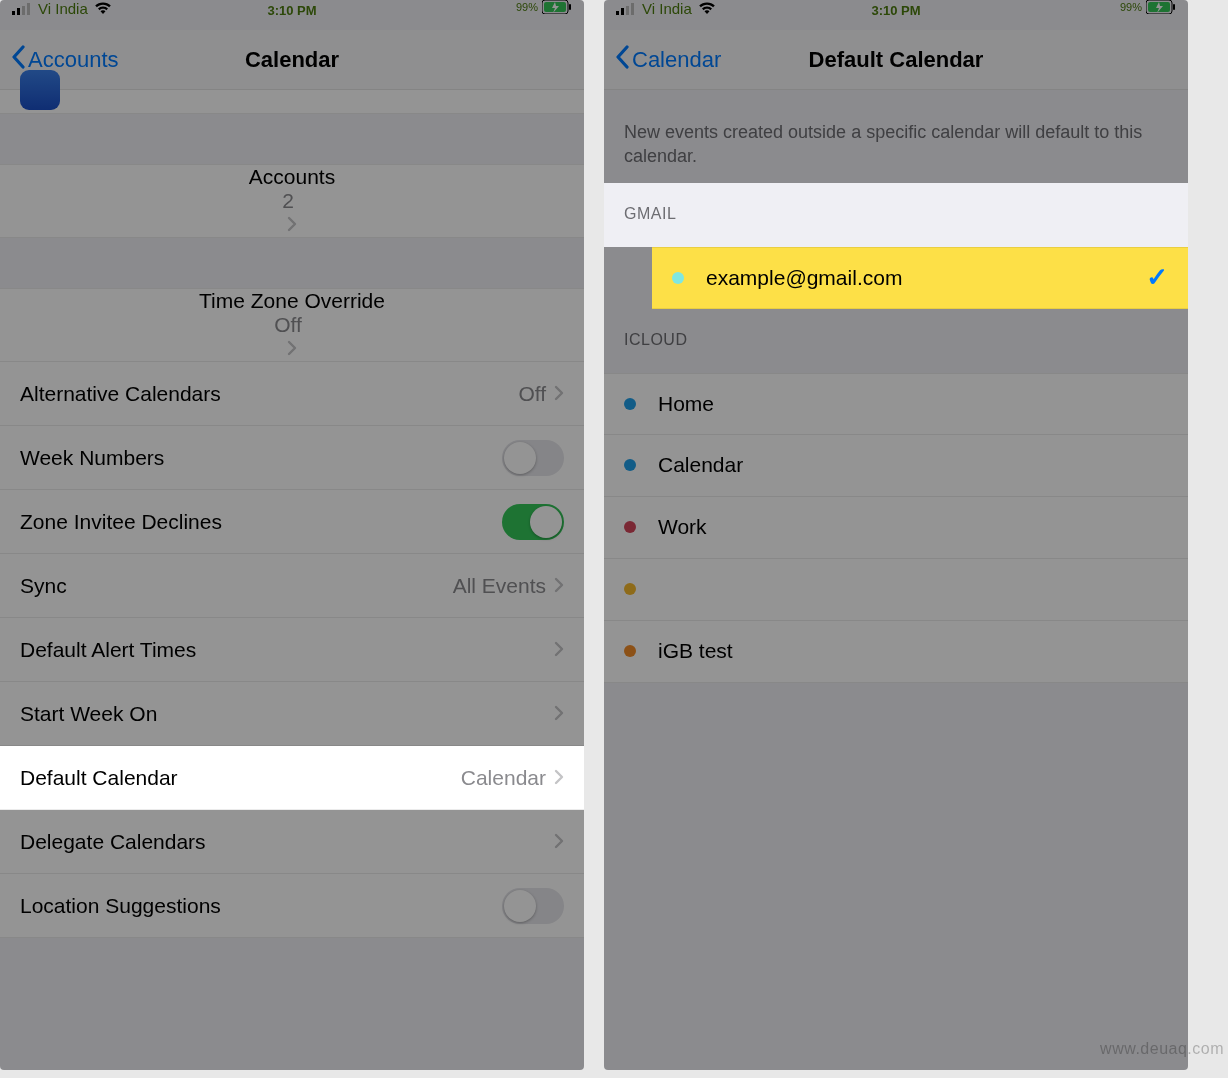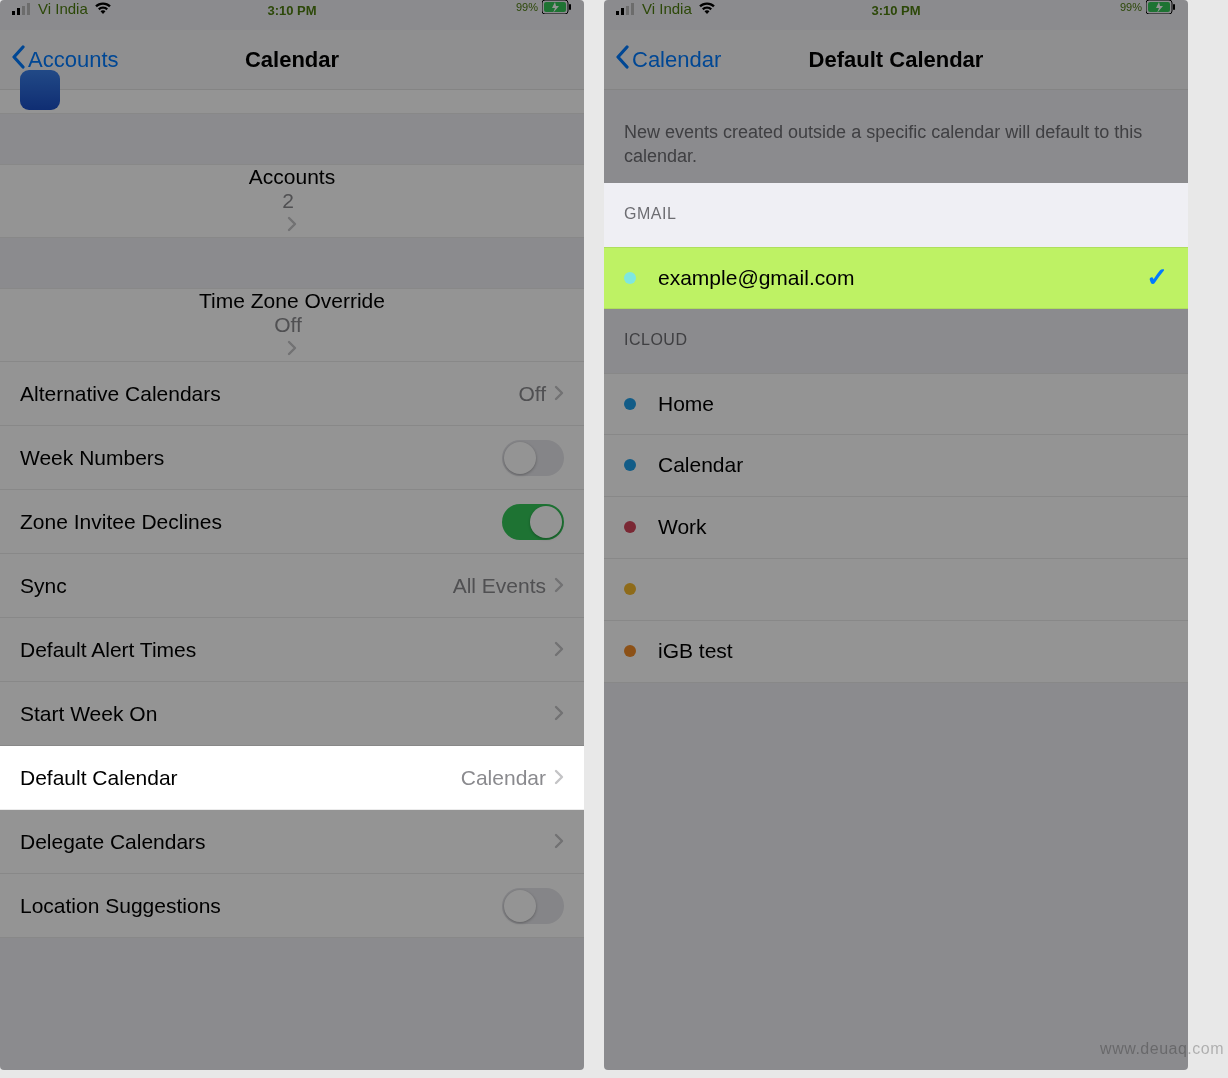--- a/index.html
+++ b/index.html
@@ -111,29 +111,30 @@
     font-size: 18px;
     line-height: 1.35;
   }
   .section-hdr {
     padding: 22px 20px 24px 20px;
     color: #6d6d72;
     font-size: 16px;
     letter-spacing: 0.5px;
   }
   .cal-row {
-    background: #bef264;
+    background: #fde047;
     min-height: 62px;
     padding: 0 20px 0 20px;
     display: flex;
     align-items: center;
     font-size: 21px;
     color: #000;
     border-bottom: 1px solid rgba(0,0,0,0.08);
     position: relative;
+    margin-left: 48px;
   }
   .cal-row .dot {
     width: 12px; height: 12px; border-radius: 50%;
     margin-right: 22px;
   }
   .cal-row .name { flex: 1; }
   .check { color: #007aff; font-size: 26px; font-weight: 700; }
   .icloud-group { position: relative; }
   .icloud-group .cal-row {
     background: #fff;

